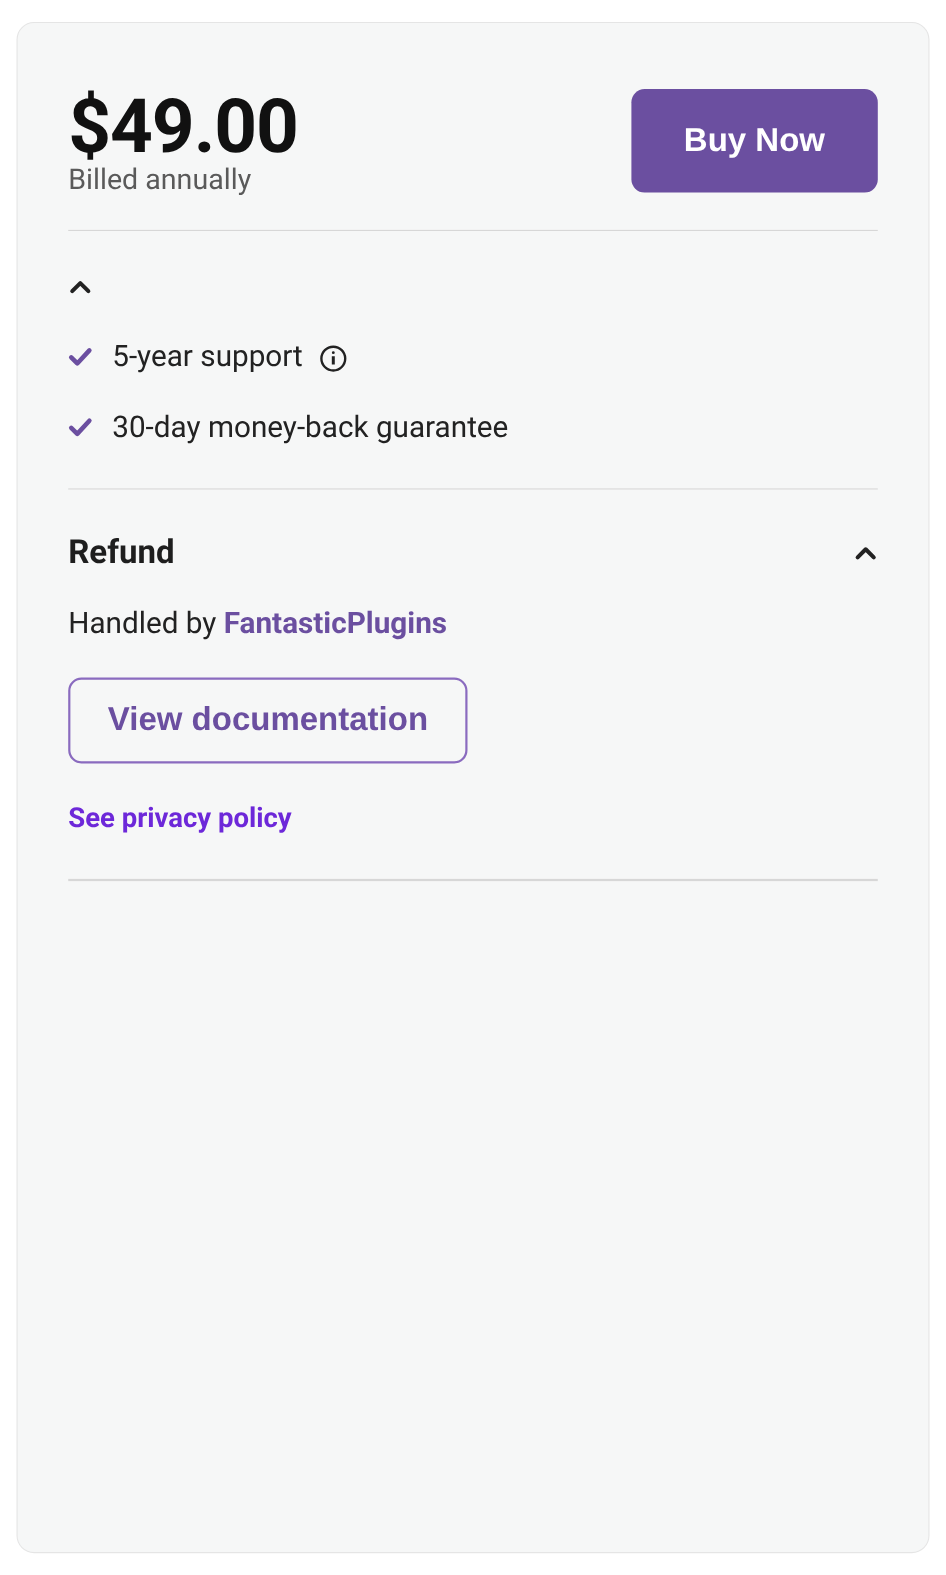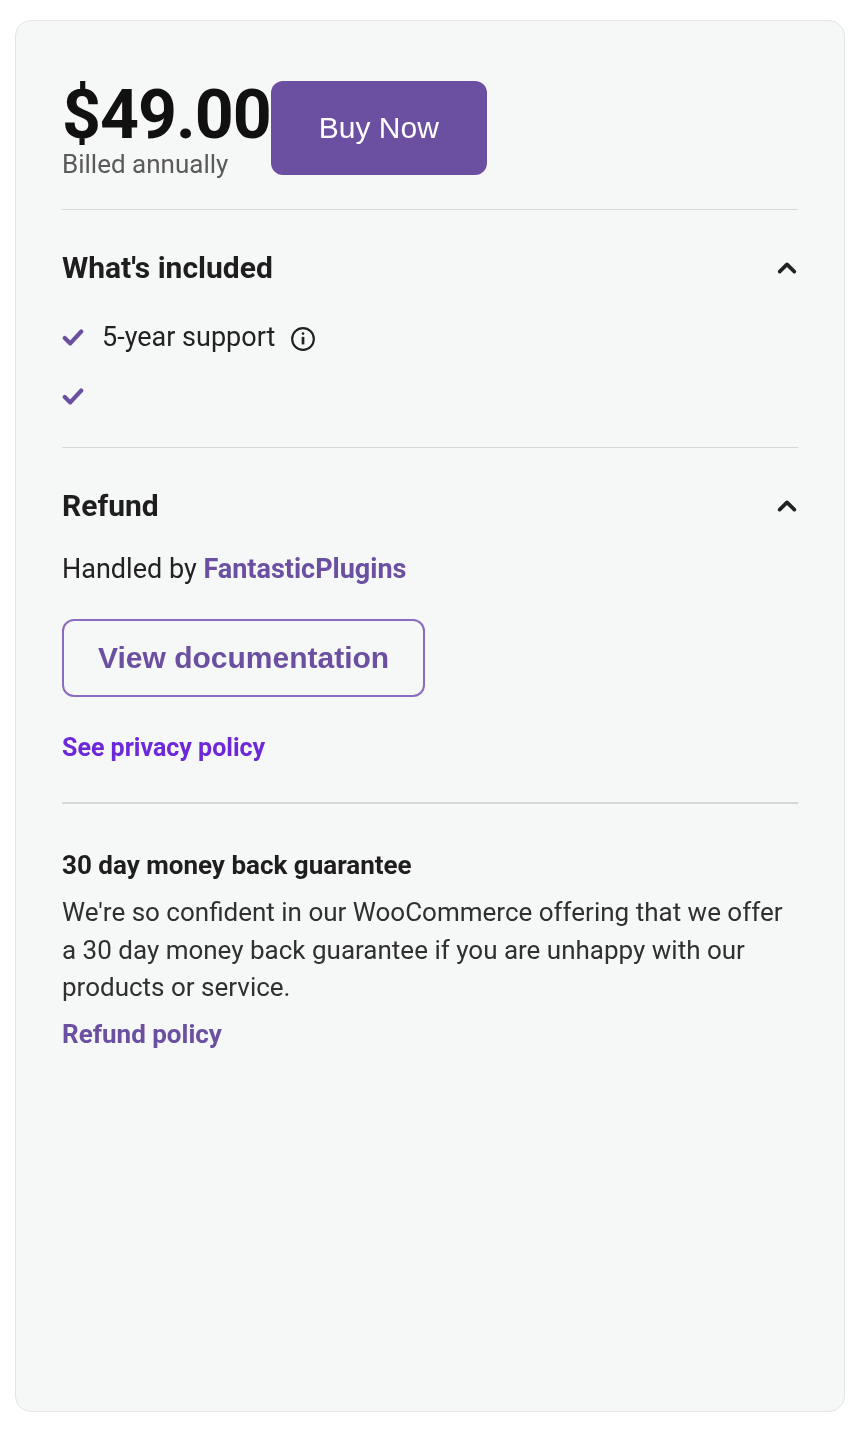--- a/index.html
+++ b/index.html
@@ -13,40 +13,41 @@
     .card {
       background: #f6f7f7;
       border: 1px solid #e5e5e5;
       border-radius: 16px;
       padding: 60px 46px 46px 46px;
       width: 100%;
       height: 100%;
     }
     .price-row {
       display: flex;
+      justify-content: space-between;
       align-items: flex-start;
       padding-bottom: 30px;
     }
     .price-block {}
     .price {
       font-size: 68px;
       font-weight: 700;
       color: #111;
       letter-spacing: -1px;
       line-height: 1;
     }
     .billing {
       font-size: 26px;
       color: #5a5a5a;
     }
     .buy-btn {
       background: #6b4fa0;
       color: #fff;
       font-size: 30px;
-      font-weight: 400;
+      font-weight: 700;
       border: none;
       border-radius: 12px;
       padding: 30px 48px;
       cursor: pointer;
     }
     hr.sep {
       border: none;
       border-top: 1px solid #d7d7d7;
       margin: 0;
     }
@@ -162,21 +163,20 @@
       <div class="price">$49.00</div>
       <div class="billing">Billed annually</div>
     </div>
     <button class="buy-btn">Buy Now</button>
   </div>
 
   <hr class="sep">
 
   <div class="section">
     <div class="section-header">
-      <div class="section-title">What's included</div>
       <span class="chev">
         <svg viewBox="0 0 24 24" fill="none" stroke="#222" stroke-width="4" stroke-linecap="round" stroke-linejoin="round">
             <polyline points="4 16 12 8 20 16"></polyline>
           </svg>
       </span>
     </div>
     <div class="list">
       <div class="list-item">
         <span class="check">
           <svg viewBox="0 0 24 24" fill="none" stroke="#6b4fa0" stroke-width="4.5" stroke-linecap="round" stroke-linejoin="round">
@@ -193,20 +193,21 @@
               </svg>
           </span>
         </span>
       </div>
       <div class="list-item">
         <span class="check">
           <svg viewBox="0 0 24 24" fill="none" stroke="#6b4fa0" stroke-width="4.5" stroke-linecap="round" stroke-linejoin="round">
               <polyline points="3 13 9 19 21 6"></polyline>
             </svg>
         </span>
+        <span class="item-text">30-day money-back guarantee</span>
       </div>
     </div>
   </div>
 
   <hr class="sep">
 
   <div class="section">
     <div class="section-header">
       <div class="section-title">Refund</div>
       <span class="chev">
@@ -220,19 +221,14 @@
     </div>
     <button class="outline-btn">View documentation</button>
     <a class="link">See privacy policy</a>
   </div>
 
   <hr class="sep">
 
 
   <hr class="sep">
 
-  <div class="guarantee-block">
-    <div class="guarantee-title">30 day money back guarantee</div>
-    <div class="guarantee-text">We're so confident in our WooCommerce offering that we offer a 30 day money back guarantee if you are unhappy with our products or service.</div>
-    <a class="refund-link">Refund policy</a>
-  </div>
 
 </div>
 
 </body></html>

